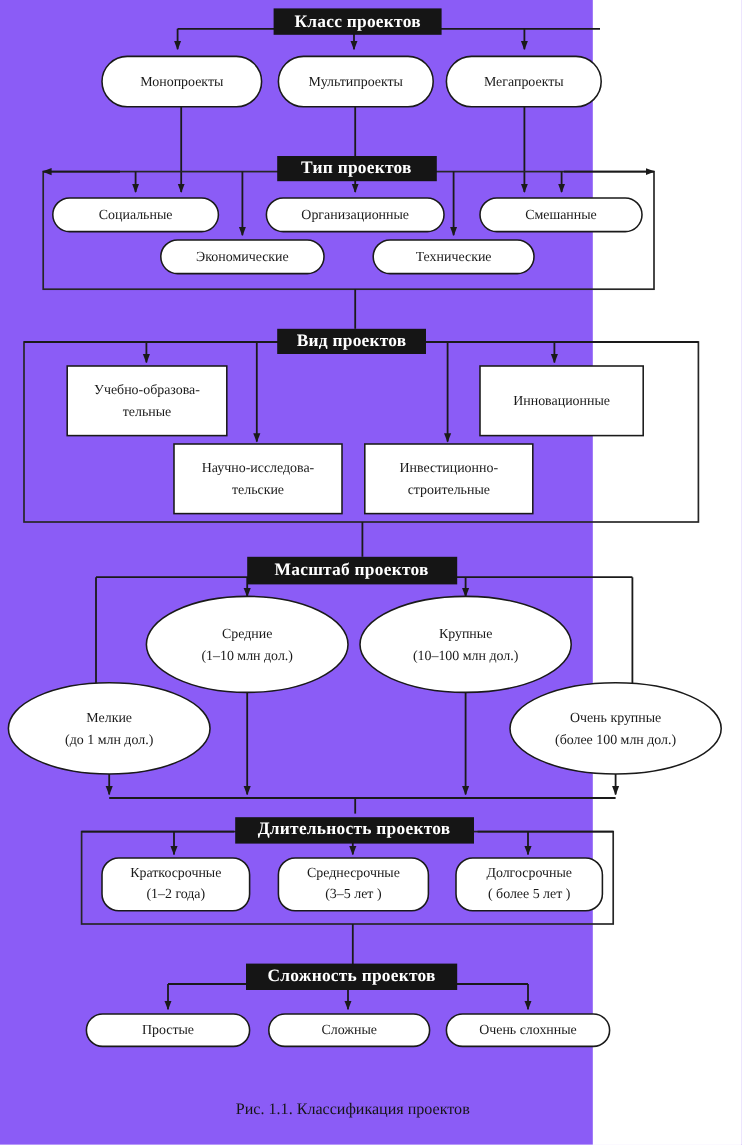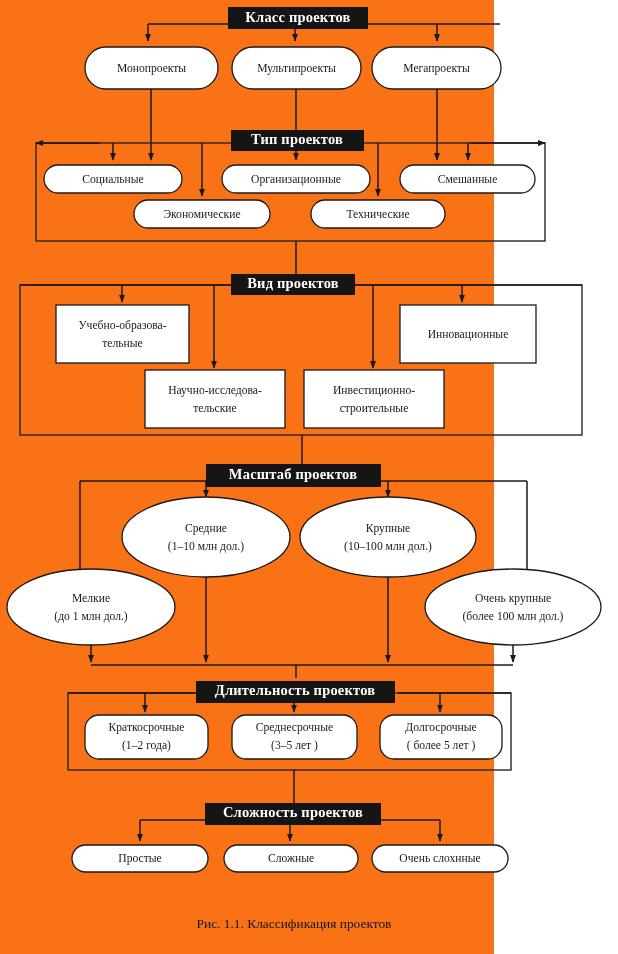--- a/index.html
+++ b/index.html
@@ -10,21 +10,21 @@
   body {
     width: 618px;
     height: 954px;
     font-family: "Liberation Serif", "DejaVu Serif", serif;
     overflow: hidden;
   }
   #diagram-root {
     position: relative;
     width: 494px;
     height: 954px;
-    background: #f97316;
+    background: #8b5cf6;
   }
   svg.canvas {
     position: absolute;
     left: 0;
     top: 0;
     width: 618px;
     height: 954px;
   }
   .shape-fill { fill: #ffffff; }
   .shape-stroke { stroke: #1a1a1a; stroke-width: 1.3; }

